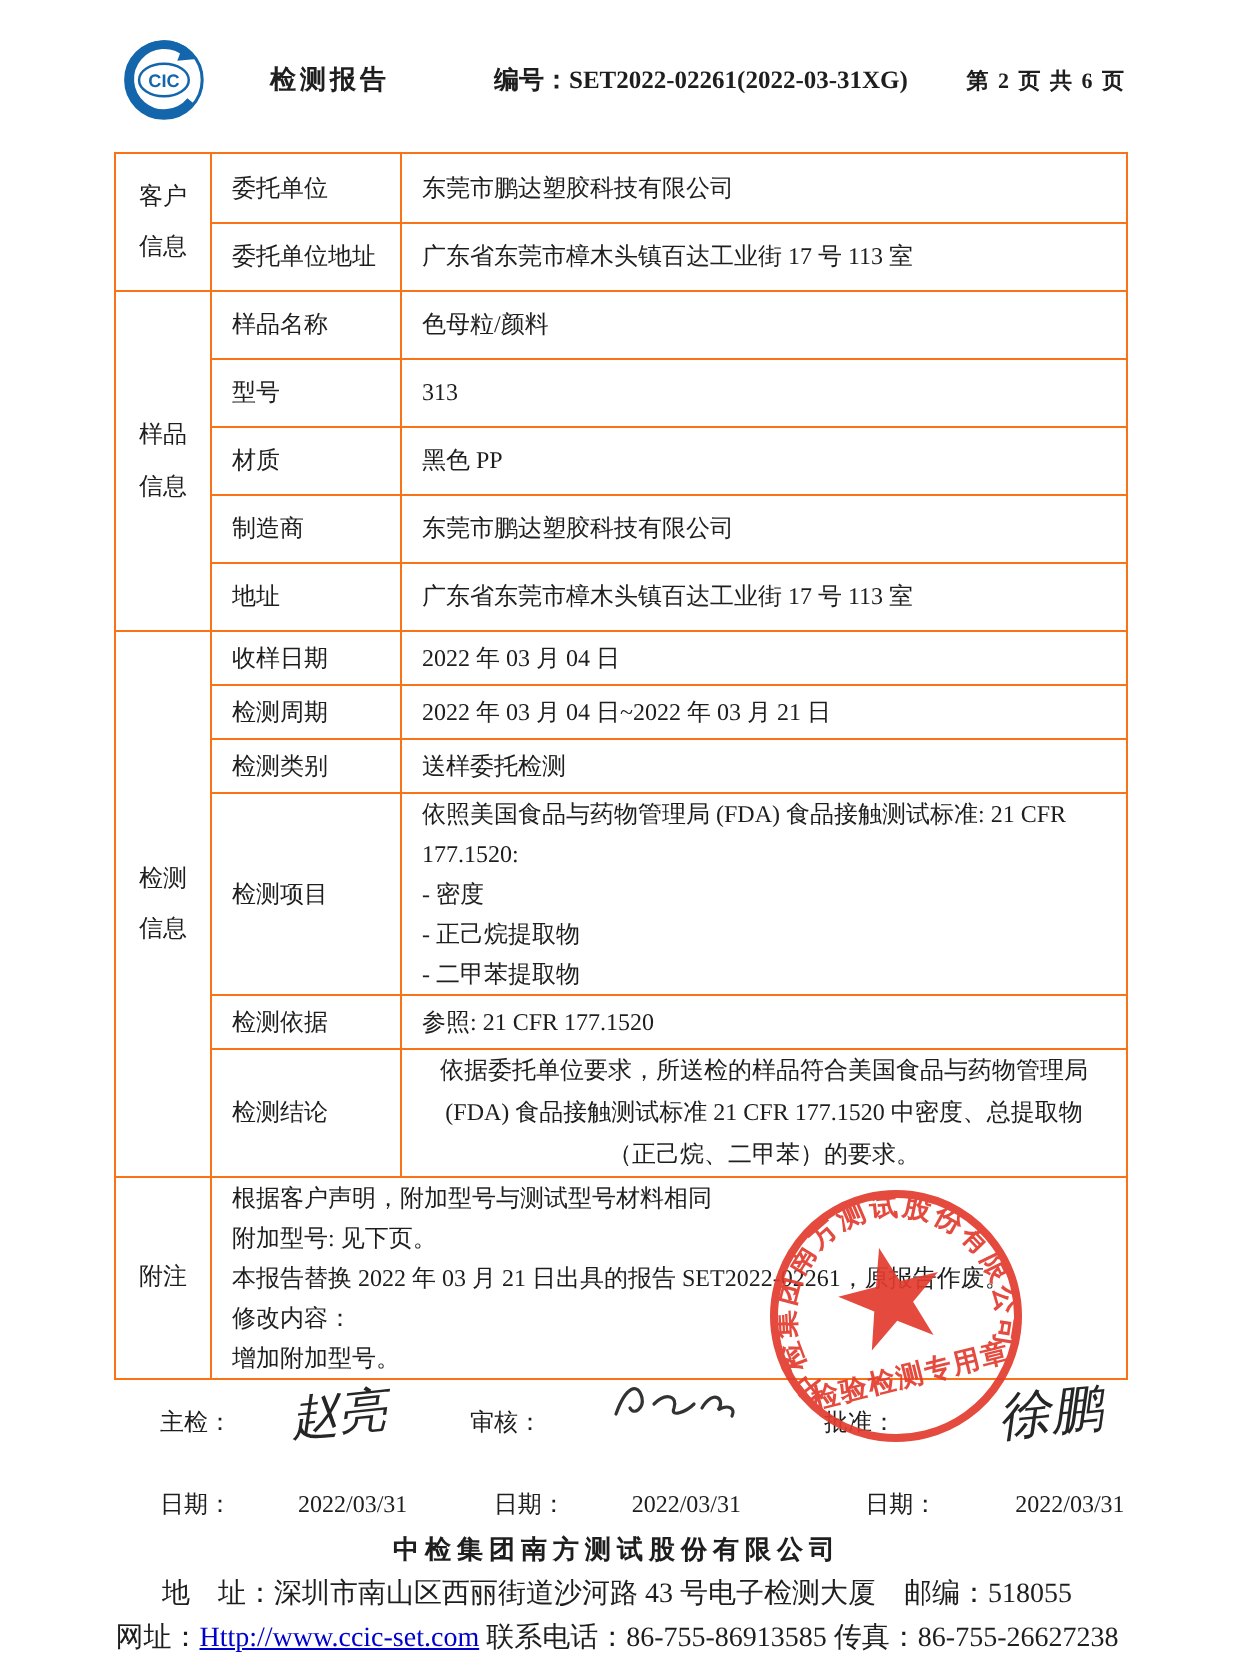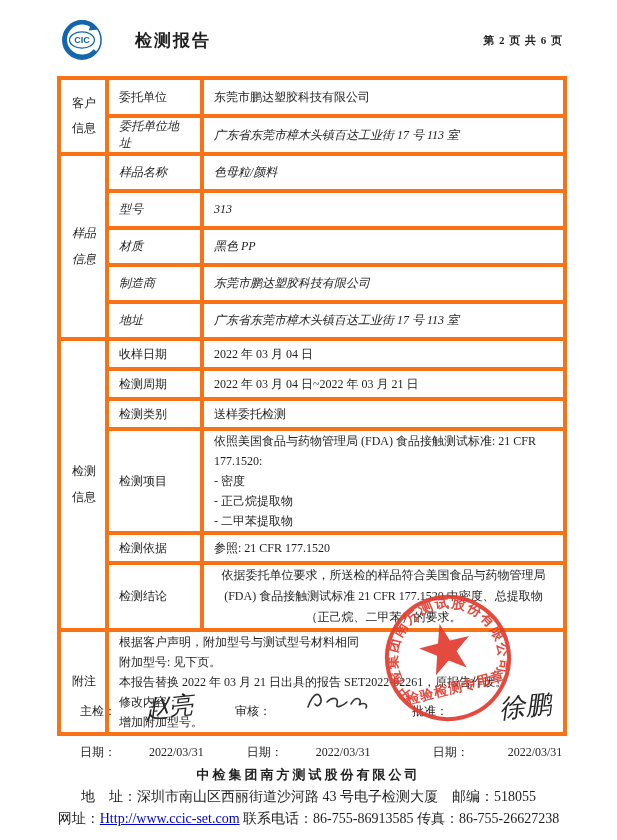--- a/index.html
+++ b/index.html
@@ -3,30 +3,30 @@
 <meta charset="utf-8">
 <style>
   html,body{margin:0;padding:0;background:#ffffff;}
   .page{
     position:relative;width:617px;height:840px;background:#fff;overflow:hidden;
     font-family:"Liberation Serif","DejaVu Serif",serif;color:#1e1e1e;padding-left:9px;
   }
   
   .header{position:absolute;top:16px;left:57px;width:506px;height:48px;display:flex;align-items:center;}
   .logo{width:48px;height:44px;flex:0 0 auto;}
-  .hdr-title{font-weight:bold;font-size:17px;margin-left:30px;letter-spacing:2px;}
+  .hdr-title{font-weight:bold;font-size:13px;margin-left:30px;letter-spacing:2px;}
   .hdr-no{font-weight:bold;font-size:12.5px;margin-left:52px;}
   .hdr-page{font-weight:bold;font-size:11px;margin-left:auto;letter-spacing:1px;}
   
   table.rpt{position:absolute;top:76px;left:57px;width:506px;border-collapse:collapse;table-layout:fixed;font-size:12px;}
-  table.rpt td{border:4px solid #f97316;padding:0 10px;vertical-align:middle;overflow:hidden;}
+  table.rpt td{border:1px solid #f97316;padding:0 10px;vertical-align:middle;overflow:hidden;}
   td.sec{width:46px;text-align:center;padding:0 6px;}
   td.sec span{display:inline-block;width:26px;line-height:2.1;text-align:center;}
   td.fld{width:93px;}
-  tr.r34 td{height:34px;} tr.r33 td{height:33px;font-style:italic;} tr.r26 td{height:26px;}
+  tr.r34 td{height:34px;} tr.r33 td{height:33px;} tr.r26 td{height:26px;}
   td.multi{padding:5px 10px;line-height:20px;}
   td.concl{padding:5px 10px;line-height:21px;text-align:center;}
   td.notes{padding:6px 10px;line-height:20px;}
   
   .sig-area{position:absolute;top:686px;left:57px;width:506px;font-size:12px;}
   .sig-row{display:flex;align-items:flex-end;height:34px;}
   .sig-col1{width:178px;} .sig-col2{width:177px;} .sig-col3{width:151px;}
   .sig-col1{padding-left:23px;box-sizing:border-box;}
   .role{display:inline-block;}
   .hand{display:inline-block;font-size:24px;font-style:italic;color:#262626;transform:rotate(-6deg);margin-left:26px;margin-bottom:-4px;white-space:nowrap;}
@@ -50,20 +50,21 @@
 
   <div class="header">
     <svg class="logo" viewBox="0 0 50 46">
       <circle cx="26" cy="23" r="20" fill="none" stroke="#1466ac" stroke-width="1.6"></circle>
       <path d="M 38 9 A 18 18 0 1 0 40 34" fill="none" stroke="#1466ac" stroke-width="4.5"></path>
       <path d="M 36 5 L 43 12 L 33 13 Z" fill="#1466ac"></path>
       <ellipse cx="26" cy="23" rx="13" ry="8.5" fill="#ffffff" stroke="#1466ac" stroke-width="1.3"></ellipse>
       <text x="26" y="26.5" text-anchor="middle" font-family="Liberation Sans, sans-serif" font-size="9.5" font-weight="bold" fill="#1466ac">CIC</text>
     </svg>
     <span class="hdr-title">检测报告</span>
+    <span class="hdr-no"><span>编号：</span><span>SET2022-02261(2022-03-31XG)</span></span>
     <span class="hdr-page">第 2 页 共 6 页</span>
   </div>
 
   <table class="rpt">
     <colgroup>
         <col style="width:48px">
         <col style="width:95px">
         <col style="width:363px">
       </colgroup>
 

